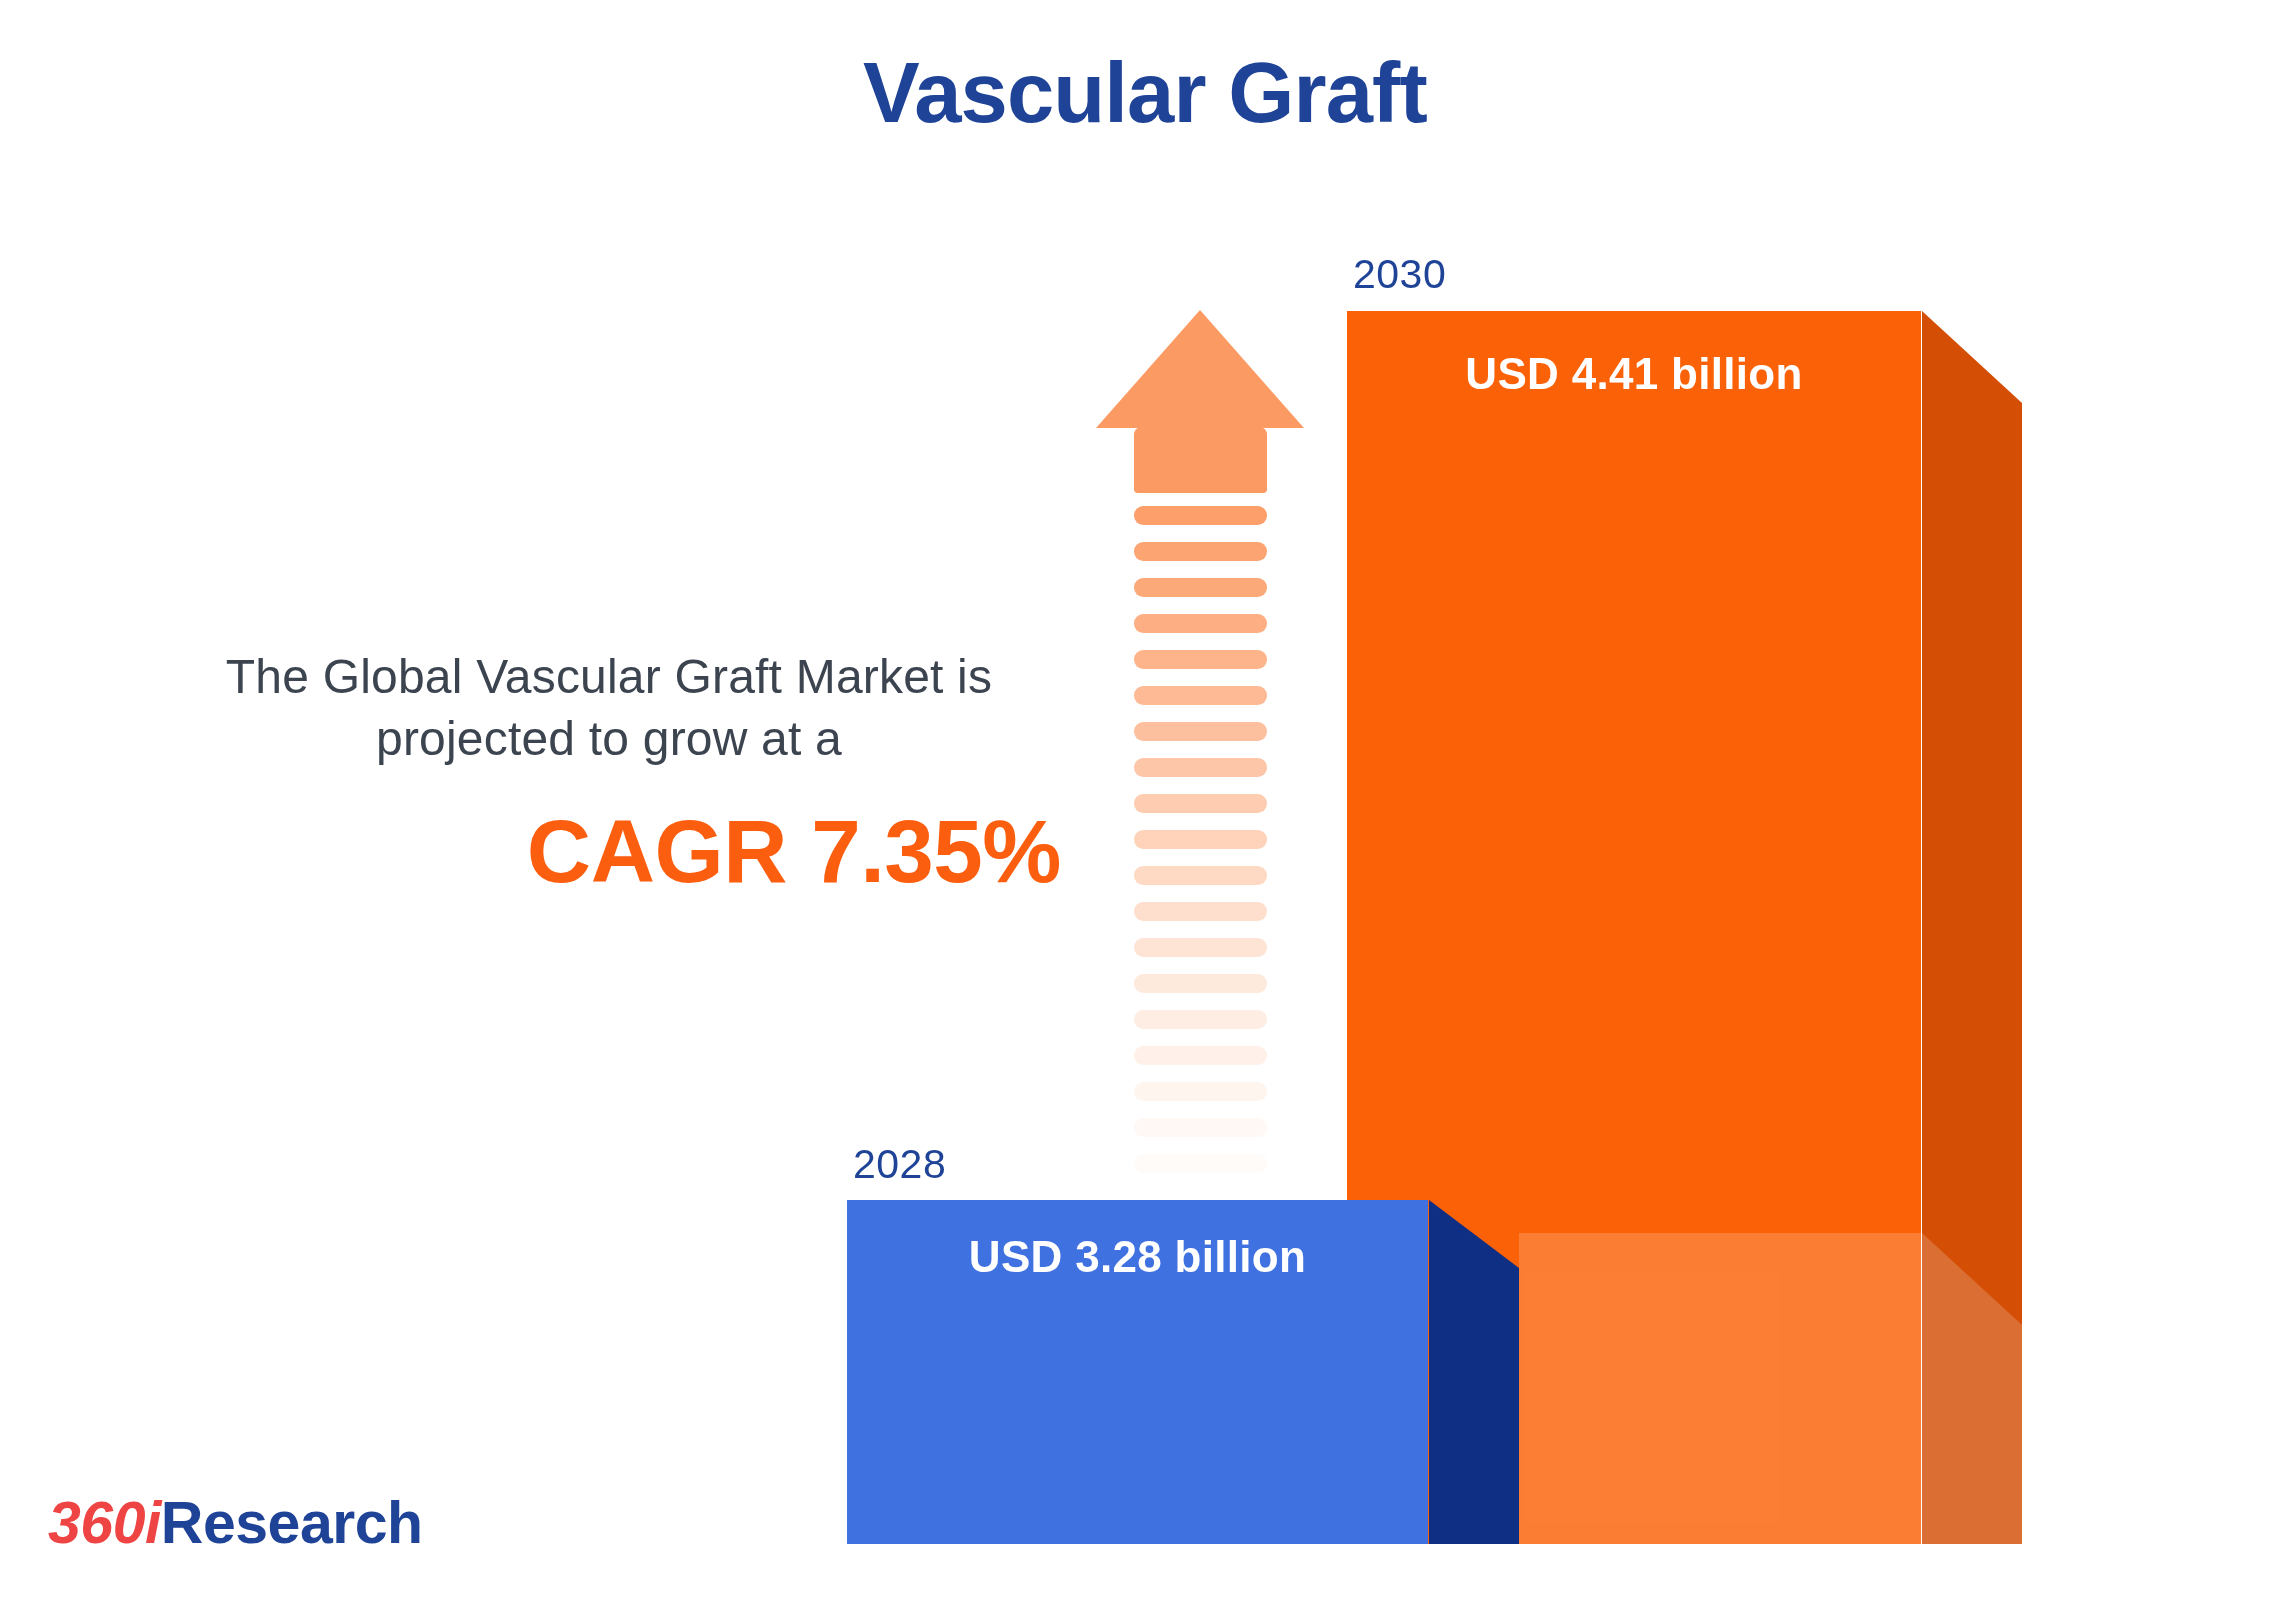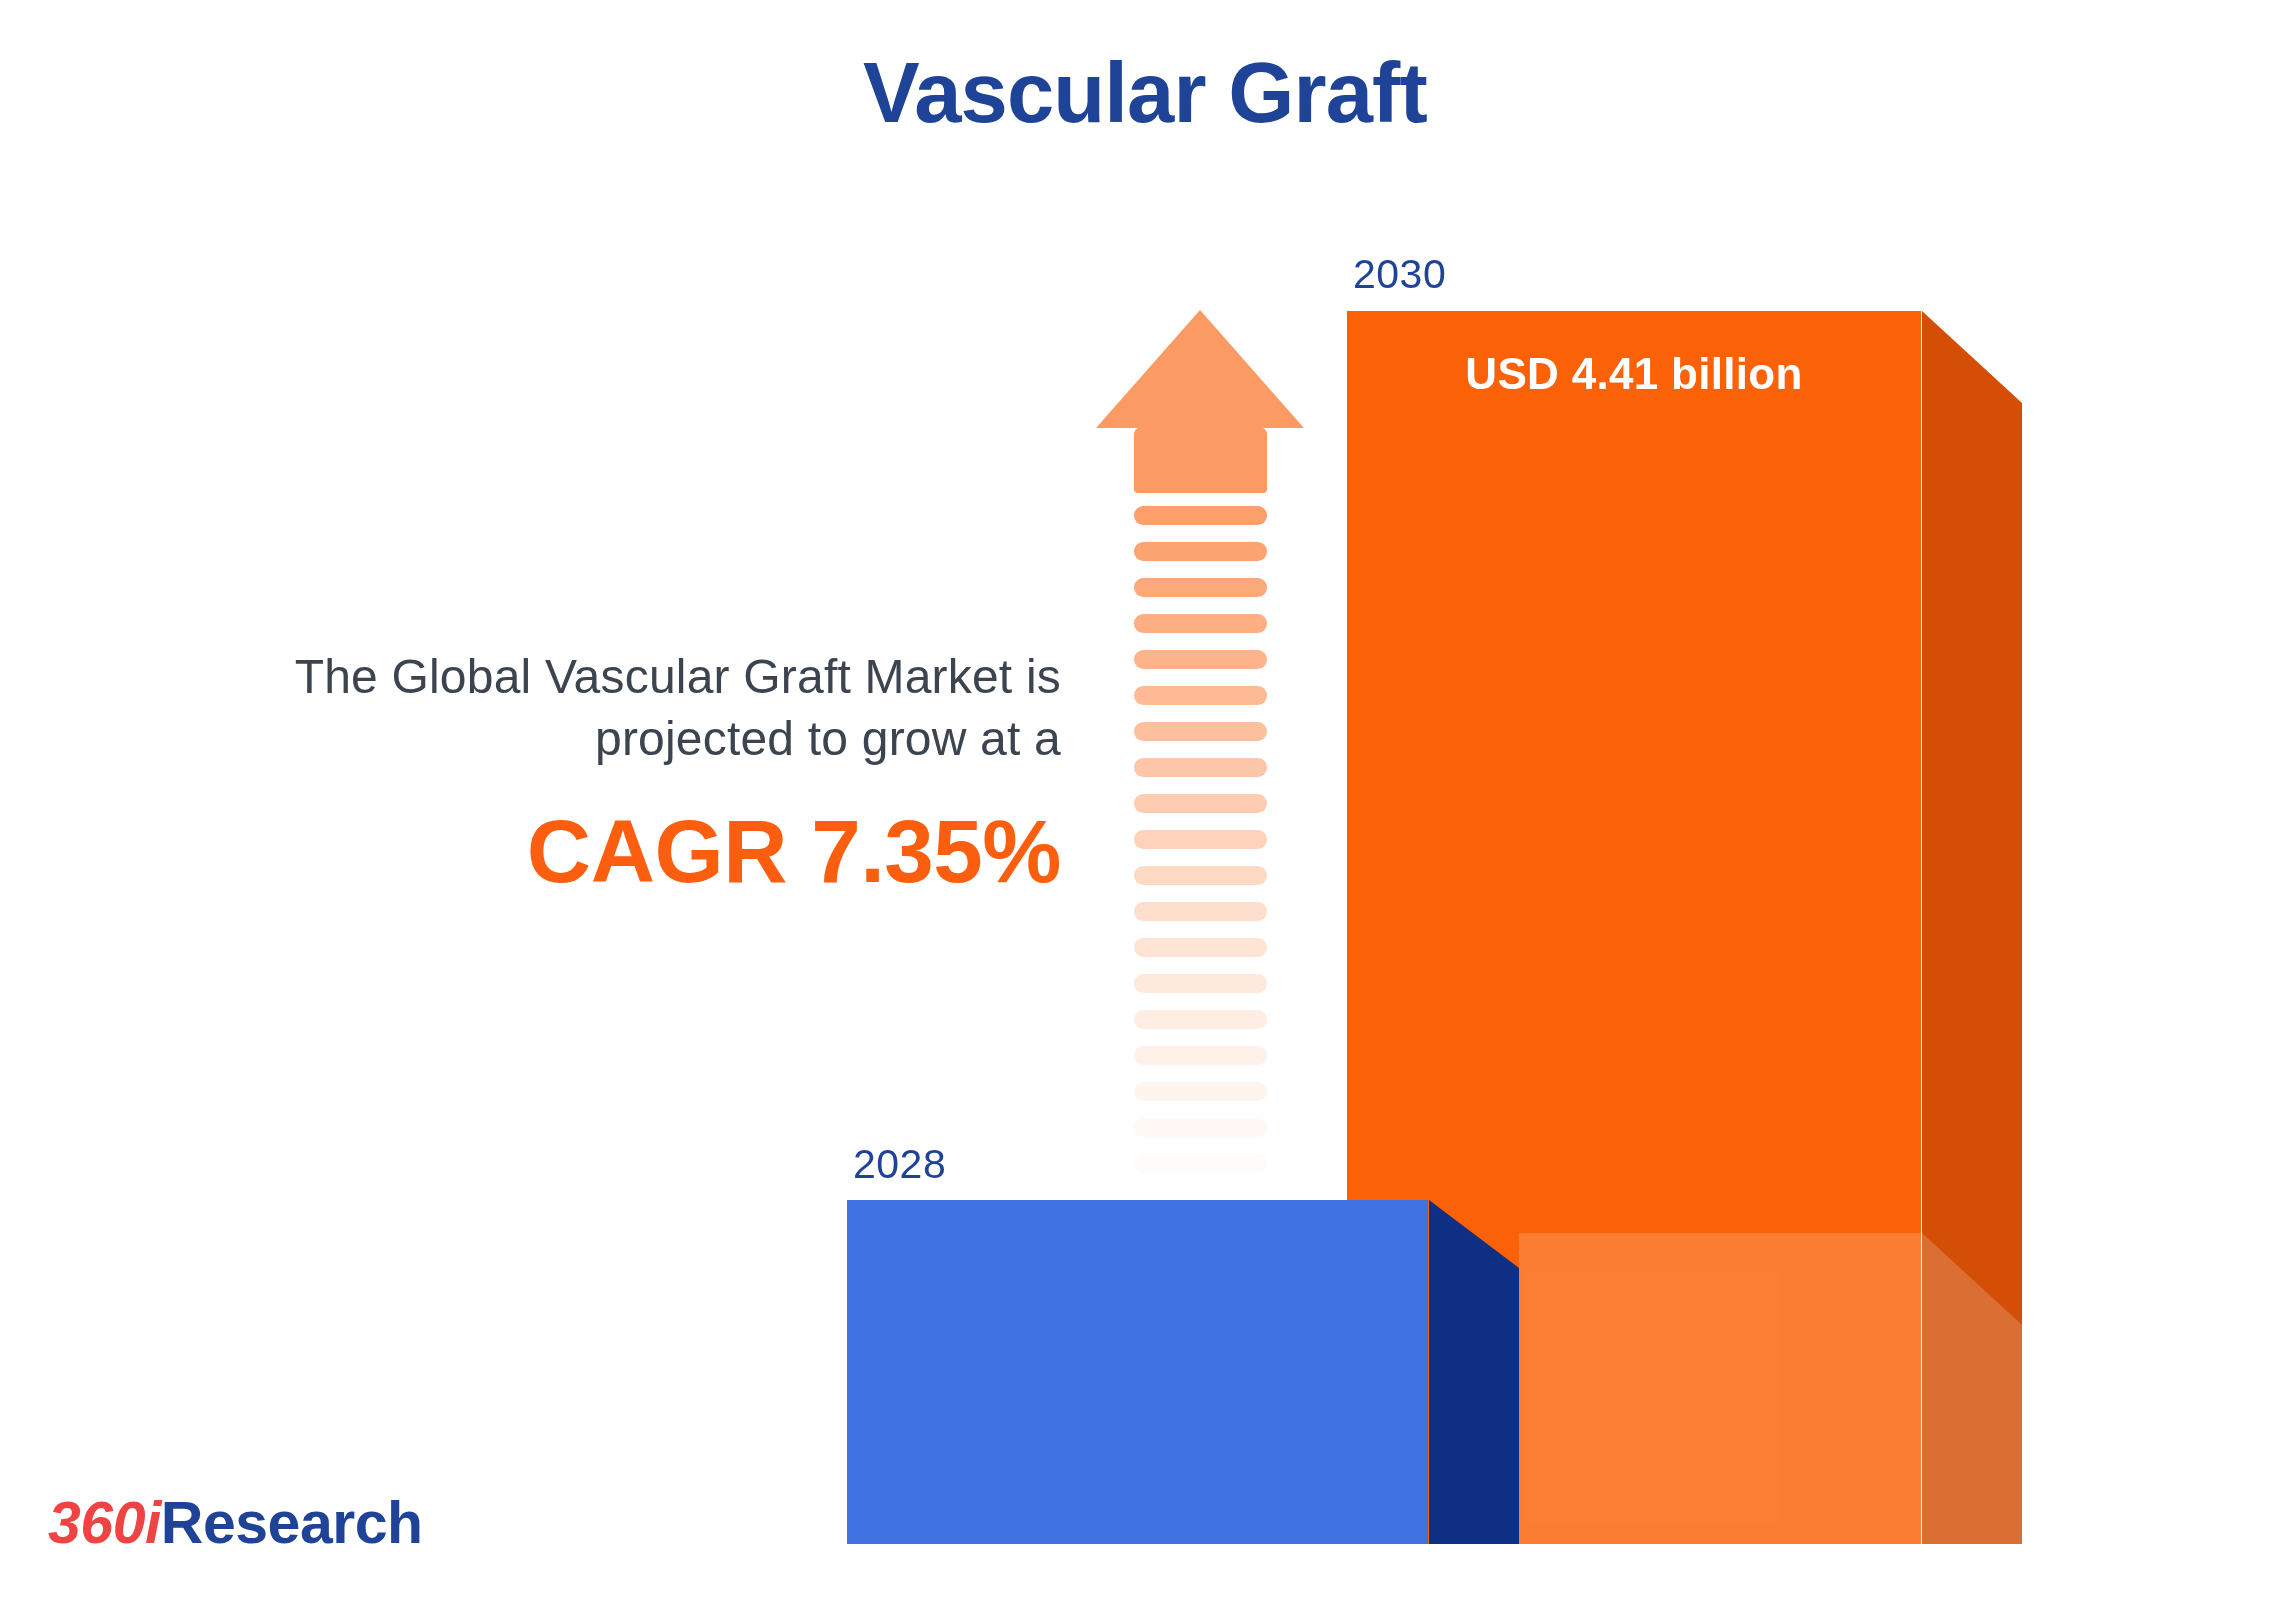--- a/index.html
+++ b/index.html
@@ -40,20 +40,21 @@
     top: 646px;
     width: 904px;
     text-align: right;
   }
   .copy-line {
     font-size: 48px;
     line-height: 1.30;
     color: #3c4450;
     font-weight: 500;
     letter-spacing: 0.2px;
+    text-align: center;
   }
   .cagr {
     margin-top: 32px;
     font-size: 89px;
     font-weight: bold;
     color: #fc5e10;
     letter-spacing: -0.5px;
     line-height: 1.1;
   }
 
@@ -252,20 +253,21 @@
     <div class="orange-base-front"></div>
     <div class="orange-base-side"></div>
 
     <div class="blue-front"></div>
     <div class="blue-side"></div>
 
     <div class="year year-2030">2030</div>
     <div class="value value-2030">USD 4.41 billion</div>
 
     <div class="year year-2022">2028</div>
+    <div class="value value-2022">USD 3.28 billion</div>
   </div>
 
   <div class="logo">
     <span class="logo-360i">360i</span><span class="logo-research">Research</span>
   </div>
 
 </div>
 
 
 </body></html>

